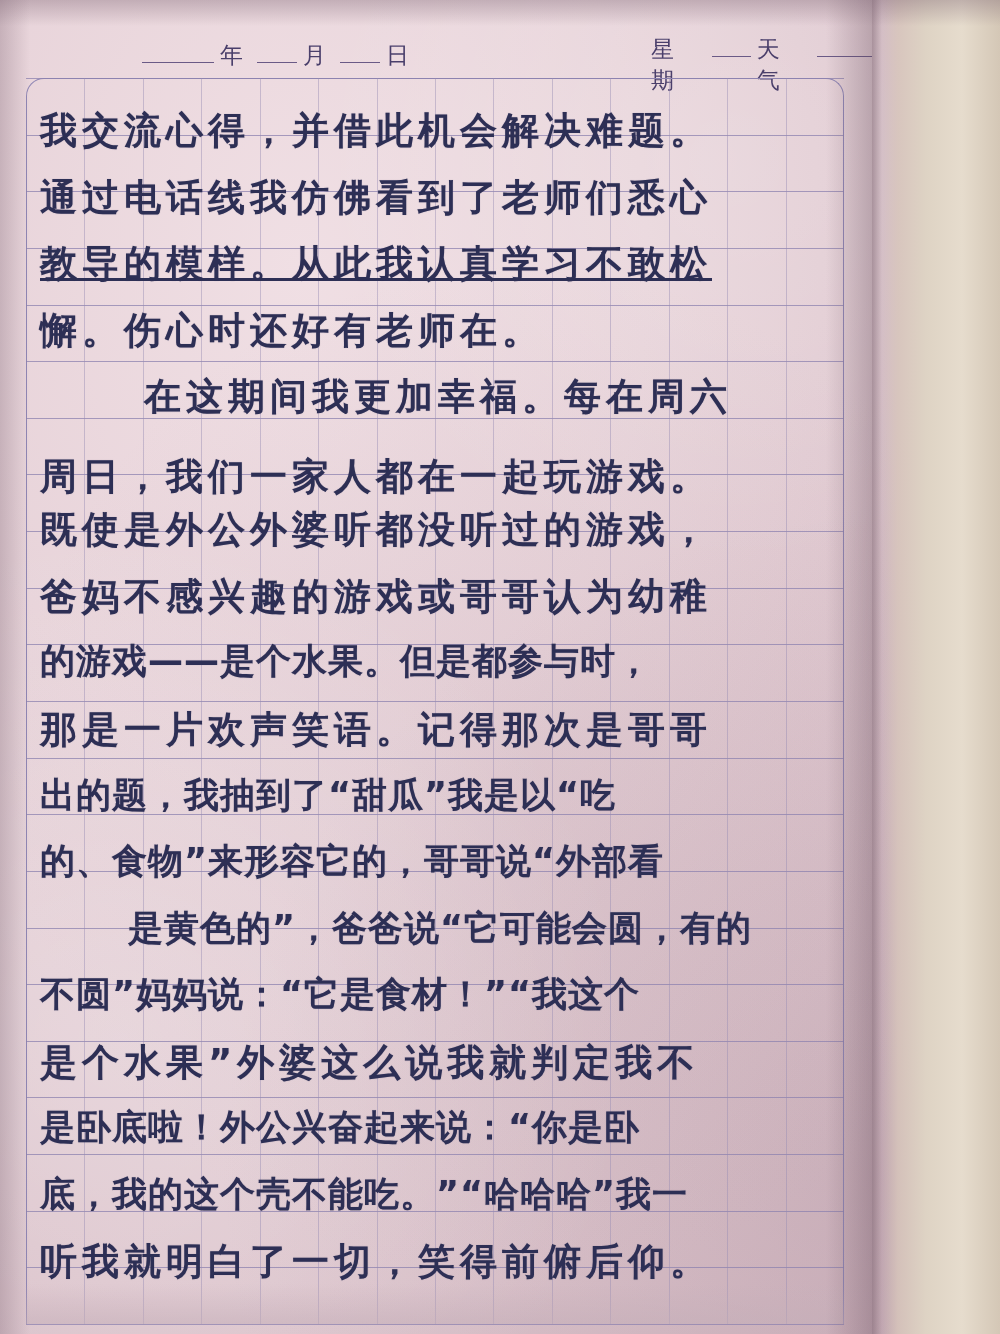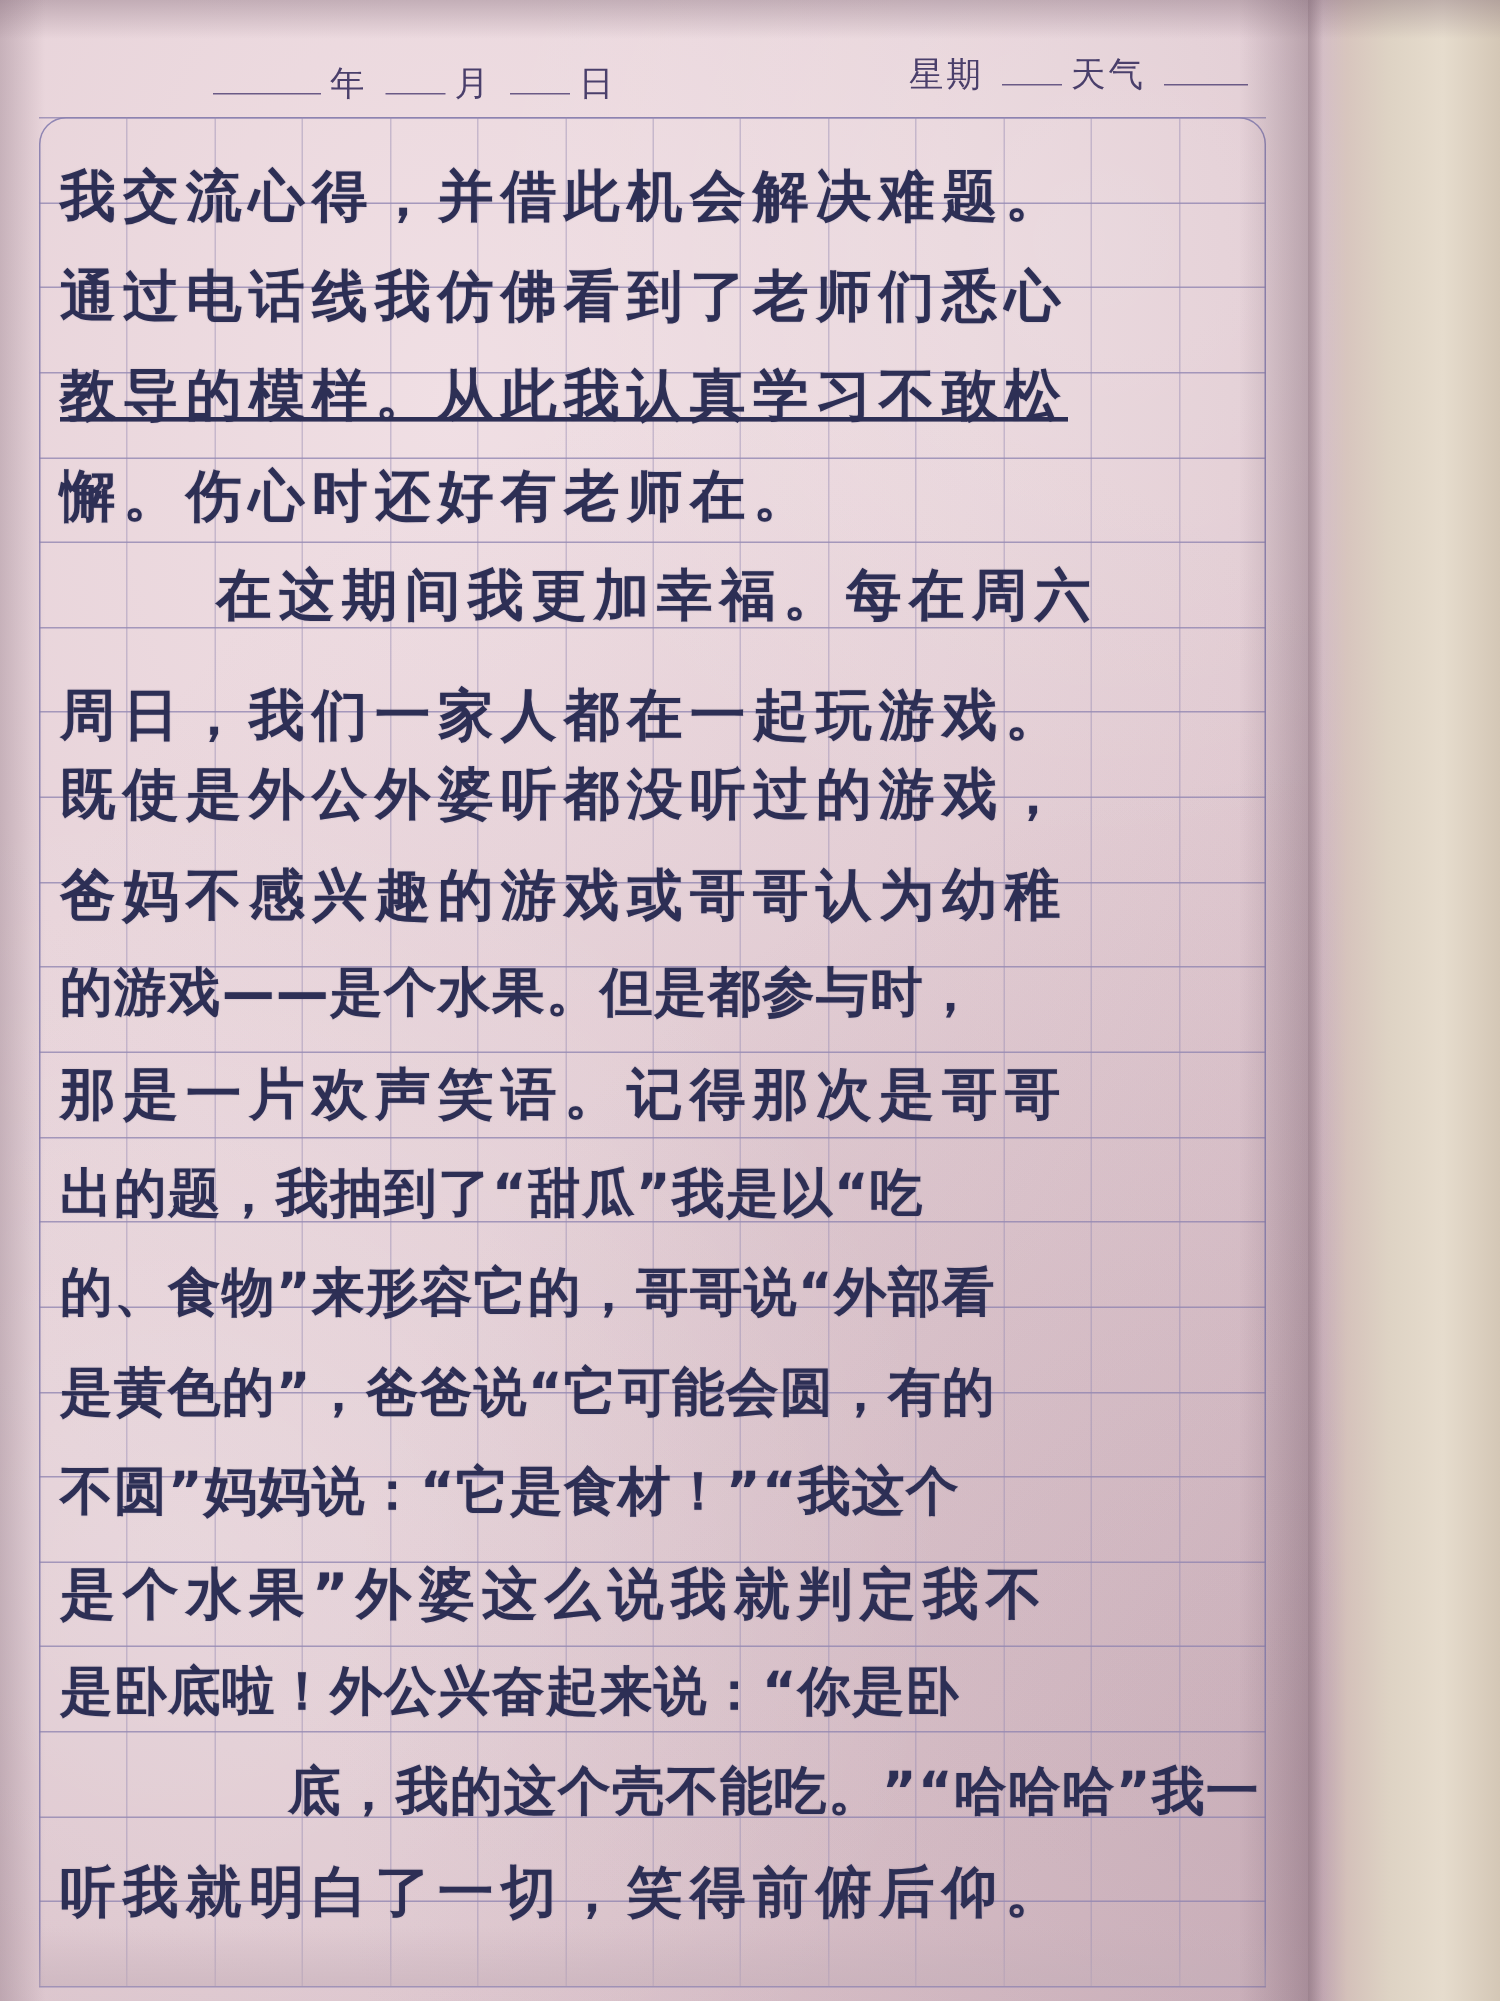--- a/index.html
+++ b/index.html
@@ -78,21 +78,21 @@
   }
   .header .hdr-left {
     position: absolute;
     left: 78px;
     top: 0;
     display: flex;
     align-items: baseline;
   }
   .header .hdr-right {
     position: absolute;
-    left: 548px;
+    left: 593px;
     top: -6px;
     display: flex;
     align-items: baseline;
   }
   .hdr-unit { margin-right: 6px; }
   .hdr-blank {
     display: inline-block;
     width: 56px;
     border-bottom: 1.5px solid #6a5a86;
     margin: 0 6px;
@@ -236,25 +236,25 @@
         <div class="hw-line" style="top: 161.111px; text-decoration: underline;">教导的模样。从此我认真学习不敢松</div>
         <div class="hw-line" style="top: 227.667px;">懈。伤心时还好有老师在。</div>
         <div class="hw-line indent" style="top: 294.222px;">在这期间我更加幸福。每在周六</div>
         <div class="hw-line" style="top: 374px;">周日，我们一家人都在一起玩游戏。</div>
         <div class="hw-line" style="top: 427.333px;">既使是外公外婆听都没听过的游戏，</div>
         <div class="hw-line" style="top: 493.889px;">爸妈不感兴趣的游戏或哥哥认为幼稚</div>
         <div class="hw-line tight" style="top: 560.444px;">的游戏——是个水果。但是都参与时，</div>
         <div class="hw-line" style="top: 627px;">那是一片欢声笑语。记得那次是哥哥</div>
         <div class="hw-line tight" style="top: 693.556px;">出的题，我抽到了“甜瓜”我是以“吃</div>
         <div class="hw-line tight" style="top: 760.111px;">的、食物”来形容它的，哥哥说“外部看</div>
-        <div class="hw-line tight" style="top: 826.667px;">是黄色的”，爸爸说“它可能会圆，有的</div>
+        <div class="hw-line tight" style="top: 826.667px; text-align: center;">是黄色的”，爸爸说“它可能会圆，有的</div>
         <div class="hw-line tight" style="top: 893.222px;">不圆”妈妈说：“它是食材！”“我这个</div>
         <div class="hw-line tight" style="top: 1026.33px;">是卧底啦！外公兴奋起来说：“你是卧</div>
         <div class="hw-line" style="top: 959.778px;">是个水果”外婆这么说我就判定我不</div>
-        <div class="hw-line tight" style="top: 1092.89px; text-align: right;">底，我的这个壳不能吃。”“哈哈哈”我一</div>
+        <div class="hw-line tight" style="top: 1092.89px;">底，我的这个壳不能吃。”“哈哈哈”我一</div>
         <div class="hw-line" style="top: 1159.44px;">听我就明白了一切，笑得前俯后仰。</div>
       </div>
     <div class="bottom-fade"></div>
   </div>
 
   <div class="book-edge-shadow"></div>
   <div class="book-edge"></div>
   <div class="page-top-shadow"></div>
   <div class="page-left-shadow"></div>
 </div>

